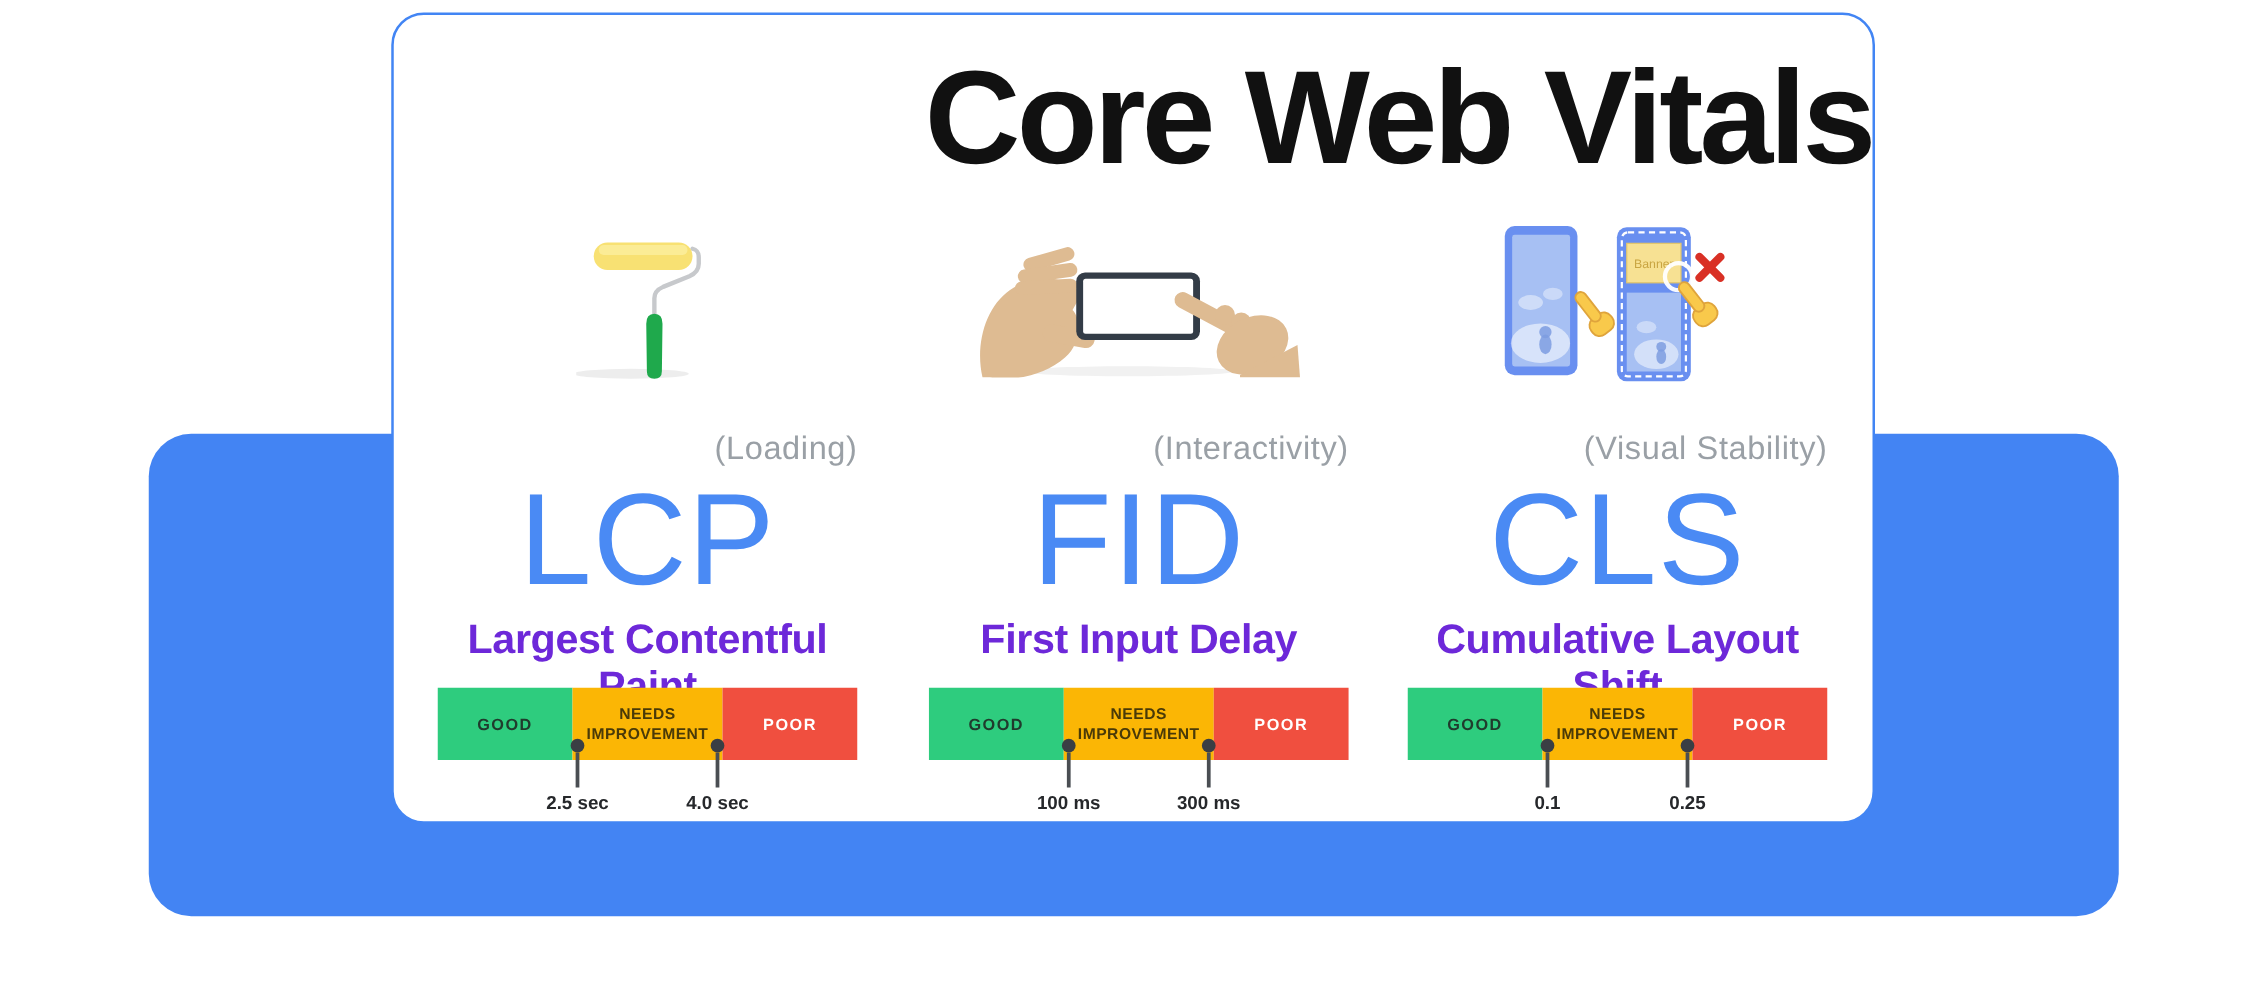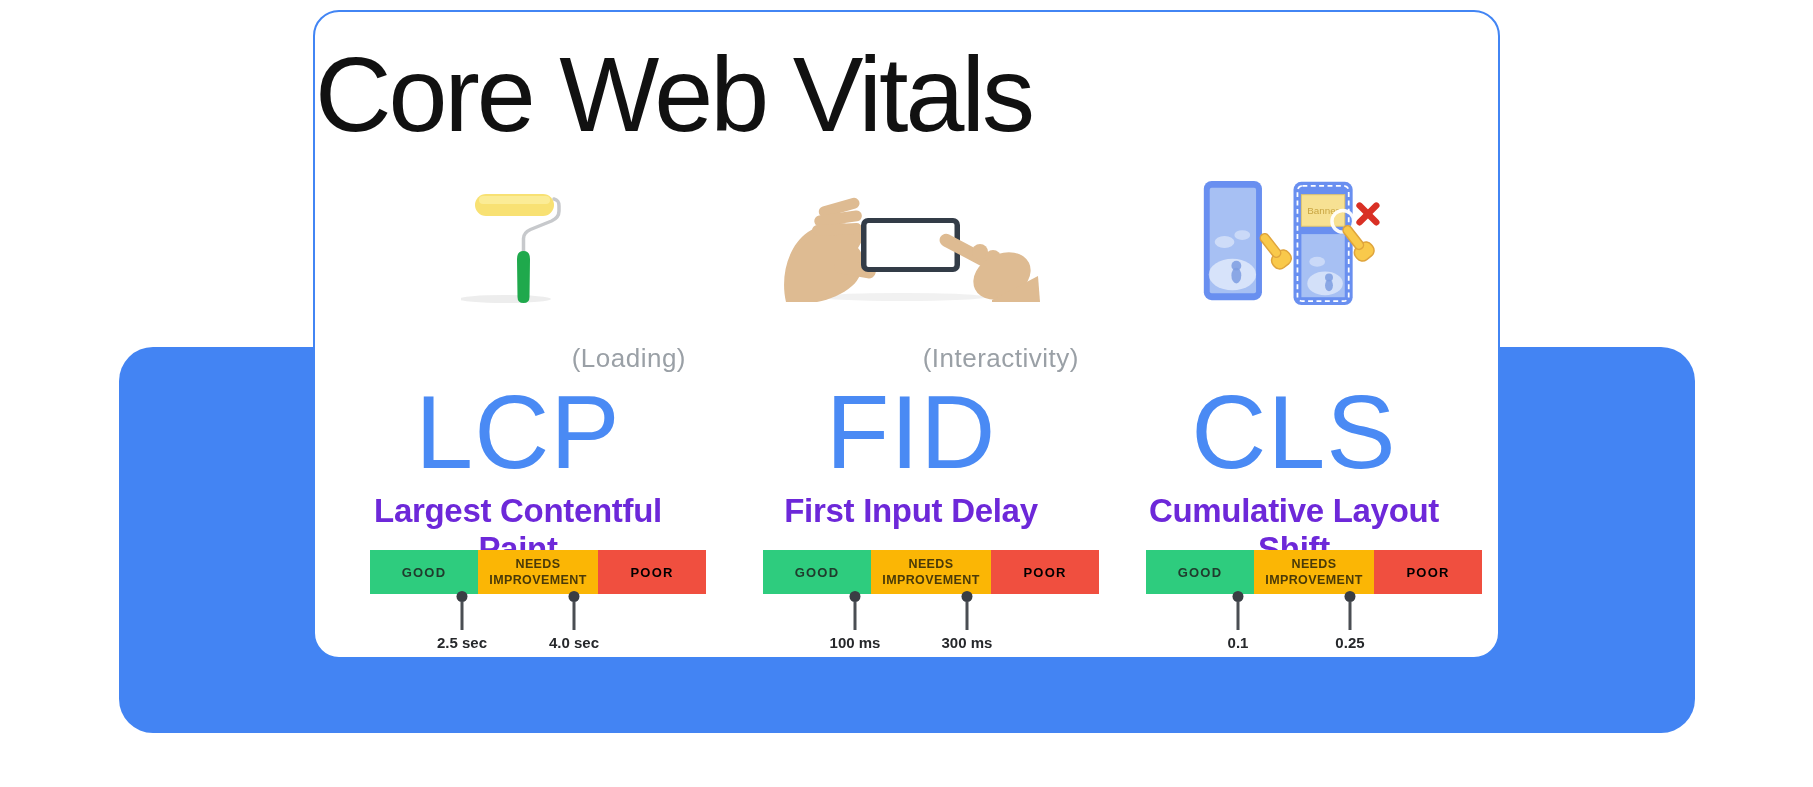--- a/index.html
+++ b/index.html
@@ -11,22 +11,22 @@
   .band{
     position:absolute;left:119px;top:347px;width:1576px;height:386px;
     background:var(--band-blue,#4384f3);border-radius:34px;
   }
   .card{
     position:absolute;left:313px;top:10px;width:1187px;height:649px;
     background:#ffffff;border:2px solid var(--card-border-blue,#4285f4);
     border-radius:26px;box-sizing:border-box;
   }
   .title{
-    position:absolute;left:0;right:0;top:26px;text-align:left;
-    font-size:106px;line-height:112px;font-weight:400;letter-spacing:-3px;
+    position:absolute;left:16px;right:0;top:26px;text-align:right;
+    font-size:106px;line-height:112px;font-weight:700;letter-spacing:-3px;
     color:var(--title-black,#111111);
   }
   .col{position:absolute;top:0;height:100%;width:336px;}
   .col-lcp{left:35px}.col-fid{left:428px}.col-cls{left:811px}
   .icon-box{
     position:absolute;top:158px;left:0;width:100%;height:144px;
     display:flex;align-items:center;justify-content:center;
   }
   .category{
     position:absolute;top:331px;width:100%;text-align:right;
@@ -36,27 +36,27 @@
   .abbr{
     position:absolute;top:366px;width:100%;text-align:center;
     font-size:104px;line-height:108px;font-weight:400;letter-spacing:1px;
     color:var(--metric-blue,#4a8af4);
   }
   .fullname{
     position:absolute;top:480px;width:100%;text-align:center;
     font-size:33px;font-weight:700;letter-spacing:-.3px;color:#6d28d9;
   }
   .scale{position:absolute;top:538px;left:0;width:336px;height:115px;}
-  .bar{display:flex;width:100%;height:44px;overflow:hidden;margin-left:20px;}
+  .bar{display:flex;width:100%;height:58px;overflow:hidden;}
   .seg{flex:1 1 0;display:flex;align-items:center;justify-content:center;
        text-align:center;font-weight:700;}
   .seg-good{background:var(--good,#2ecc7e);color:#203b2d;font-size:13px;letter-spacing:1.2px;}
   .seg-needs{background:var(--needs-improvement,#fbb605);color:#4a3a08;
              font-size:12.5px;line-height:1.3;letter-spacing:.4px;padding:0 6px;}
-  .seg-poor{background:var(--poor,#f04f3f);color:#000000;font-size:13px;letter-spacing:1.2px;}
+  .seg-poor{background:var(--poor,#f04f3f);color:#ffffff;font-size:13px;letter-spacing:1.2px;}
   .tick{position:absolute;top:0;width:0;}
   .tick-1{left:33.33%}.tick-2{left:66.66%}
   .dot{position:absolute;top:41px;left:0;transform:translateX(-50%);
        width:11px;height:11px;border-radius:50%;background:#3a3e44;}
   .stem{position:absolute;top:52px;left:0;transform:translateX(-50%);
         width:3px;height:28px;background:#4a4e53;}
   .tlabel{position:absolute;top:84px;left:0;transform:translateX(-50%);
           font-size:15px;font-weight:700;color:#26282b;white-space:nowrap;}
 </style>
 </head>
@@ -183,20 +183,21 @@
         <g transform="translate(170,74) rotate(-38)">
           <rect x="-9" y="0" width="20" height="16" rx="7" fill="#f9c94b" stroke="#dfa43c" stroke-width="1.5"></rect>
           <rect x="-3.5" y="-24" width="9" height="28" rx="4.5" fill="#f9c94b" stroke="#dfa43c" stroke-width="1.5"></rect>
         </g>
         <g stroke="#d93025" stroke-width="6.5" stroke-linecap="round">
           <line x1="171" y1="33" x2="188" y2="50"></line>
           <line x1="188" y1="33" x2="171" y2="50"></line>
         </g>
       </svg>
     </div>
+    <div class="category">(Visual Stability)</div>
     <div class="abbr">CLS</div>
     <div class="fullname">Cumulative Layout Shift</div>
     <div class="scale">
       <div class="bar">
         <div class="seg seg-good">GOOD</div>
         <div class="seg seg-needs">NEEDS IMPROVEMENT</div>
         <div class="seg seg-poor">POOR</div>
       </div>
       <div class="tick tick-1">
         <div class="dot"></div>

